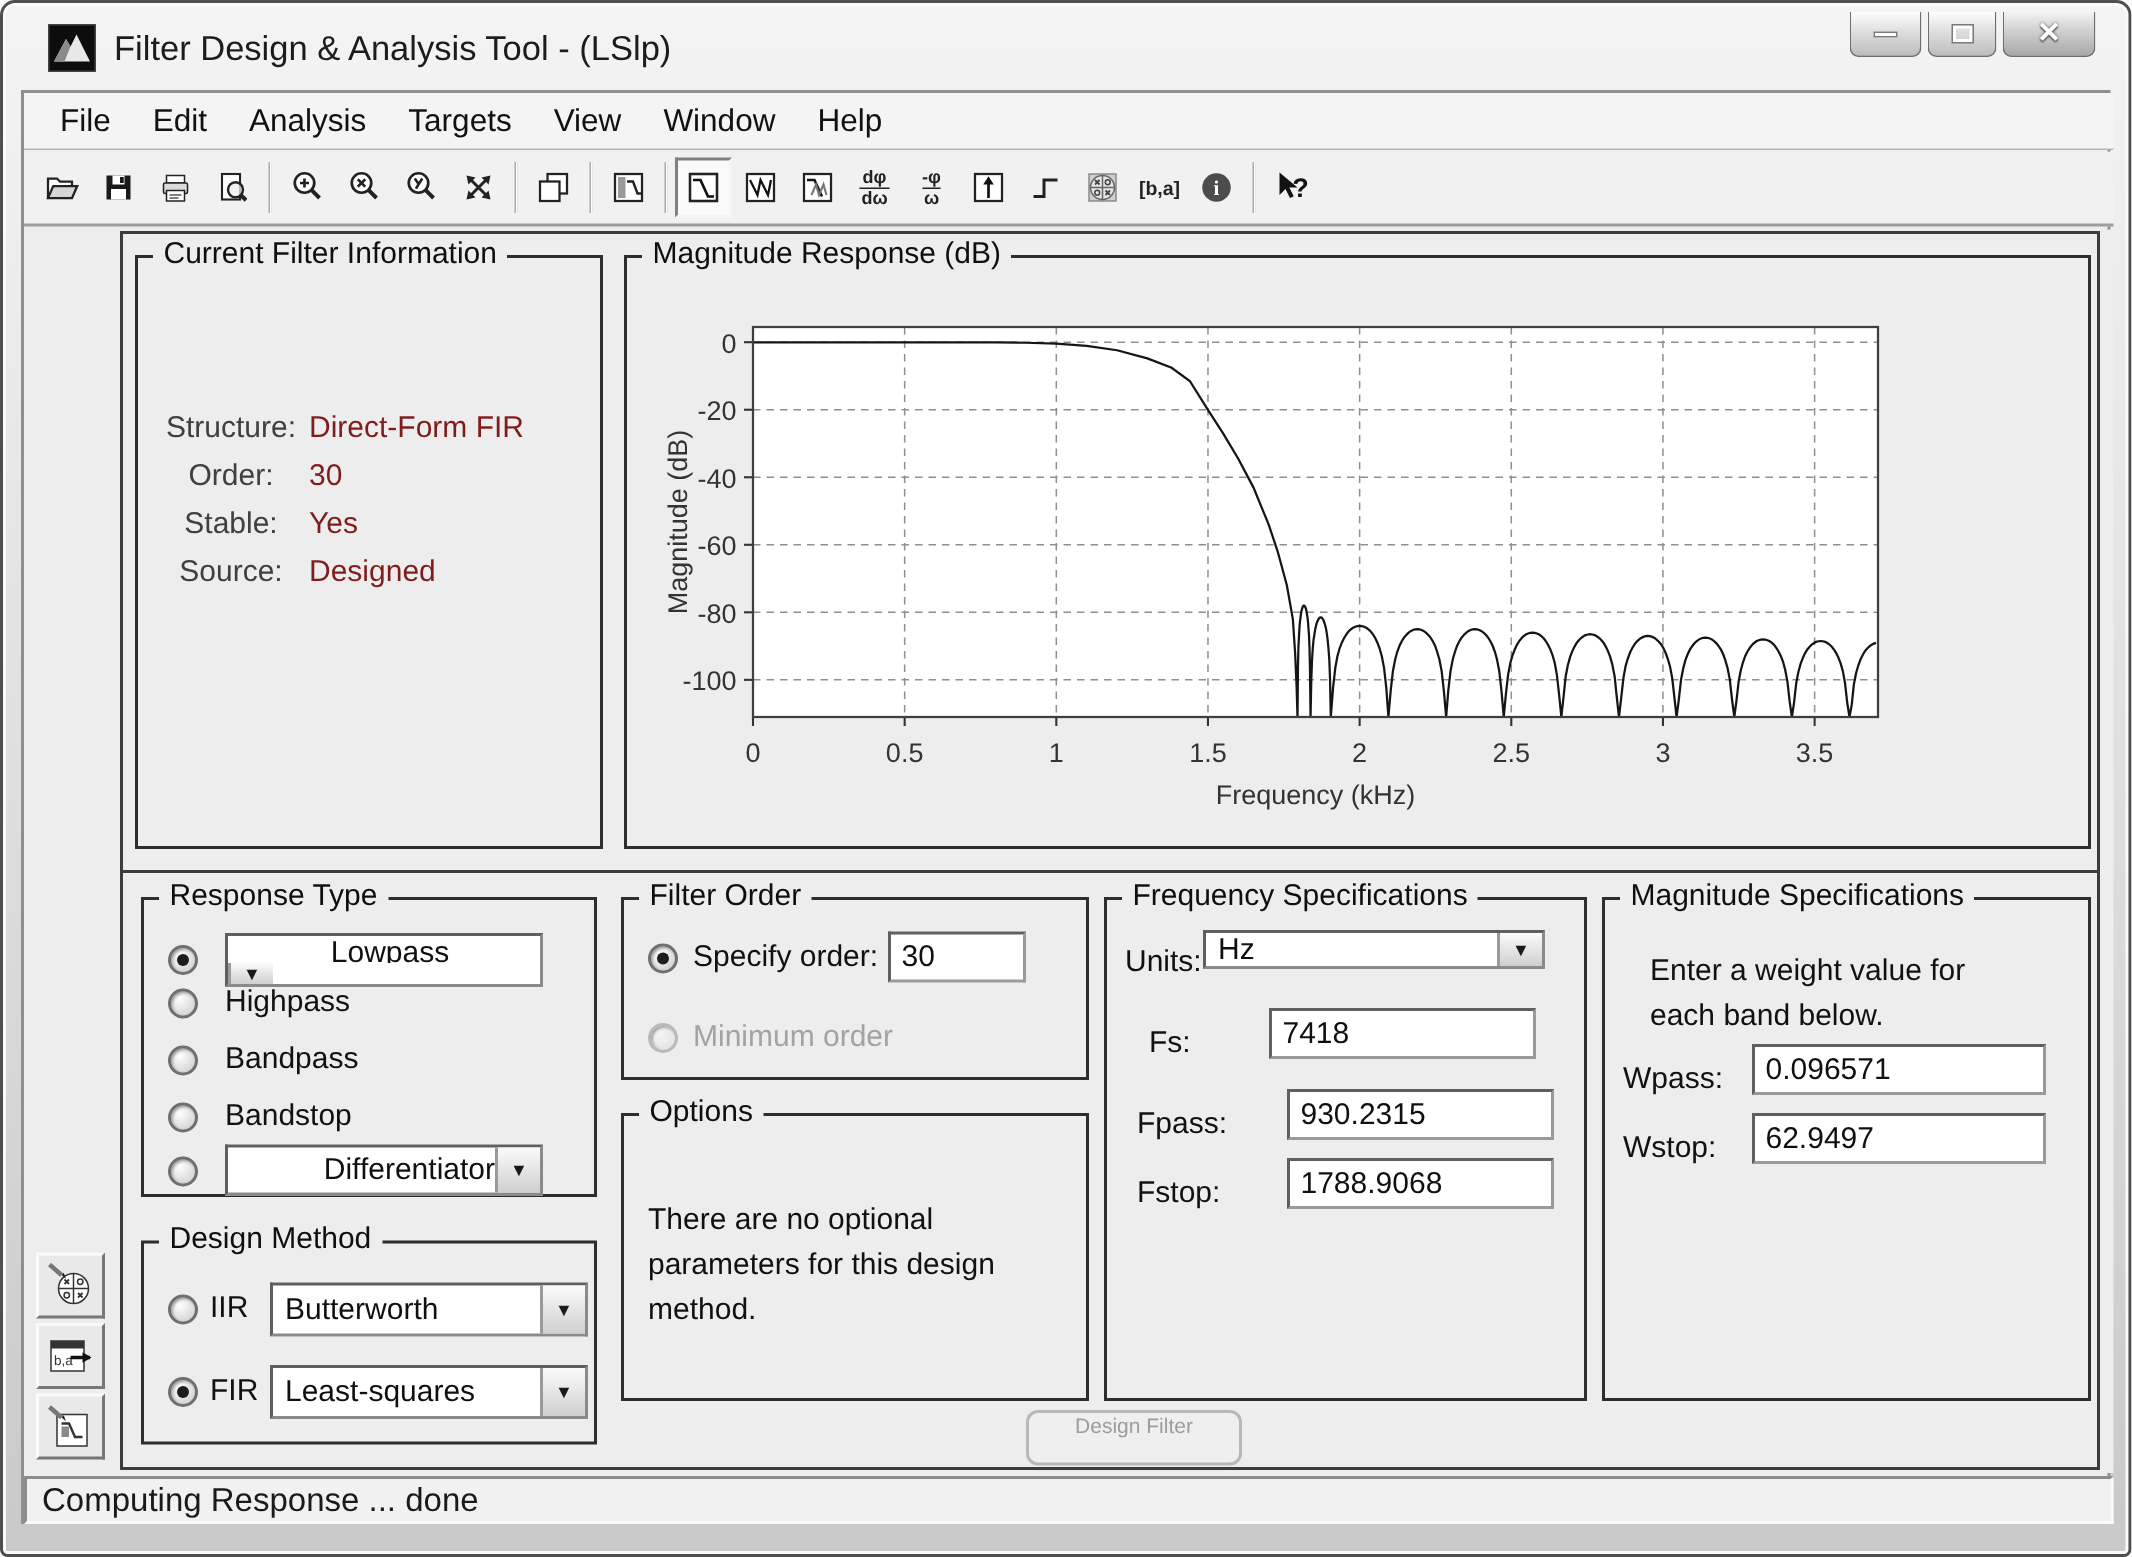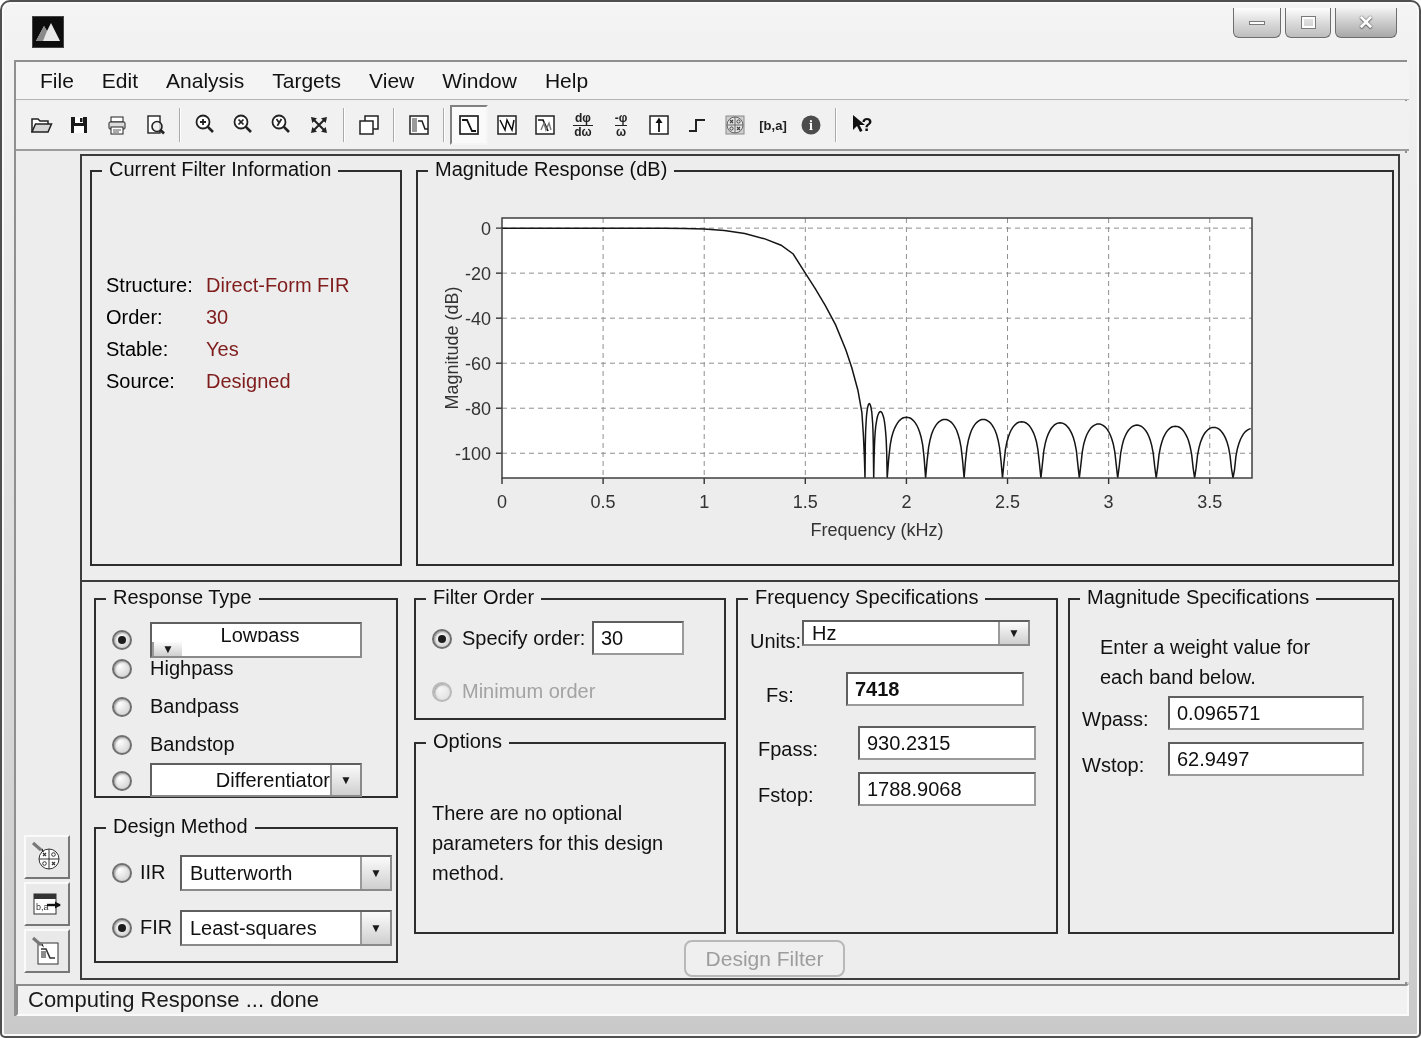--- a/index.html
+++ b/index.html
@@ -44,46 +44,47 @@
   .rlabel { position: absolute; font-size: 20px; color: #111; white-space: nowrap; }
   .rlabel.disabled { color: #a3a3a3; }
   .dropdown { position: absolute; background: #fff; border: 2px solid #8a8a8a; border-top-color: #5f5f5f; border-left-color: #5f5f5f; display: flex; align-items: center; }
   .dd-text { font-size: 20px; color: #101010; padding-left: 8px; flex: 1; white-space: nowrap; overflow: hidden; }
   .dd-btn { width: 30px; align-self: stretch; background: linear-gradient(#fbfbfb, #cfcfcf); border-left: 2px solid #9a9a9a; display: flex; align-items: center; justify-content: center; }
   .dd-arrow { font-size: 12px; color: #1a1a1a; }
   .textbox { position: absolute; background: #fff; border: 2px solid #9a9a9a; border-top-color: #5f5f5f; border-left-color: #5f5f5f; font-size: 20px; color: #101010; font-family: "Liberation Sans", sans-serif; padding: 0 7px; }
   .flabel { position: absolute; font-size: 20px; color: #111; white-space: nowrap; }
 
   .info-rows { position: absolute; left: 14px; top: 102px; display: grid; grid-template-columns: 96px auto; row-gap: 9px; font-size: 20px; }
-  .info-label { color: #000000; }
+  .info-label { color: #404040; text-align: center; }
   .info-value { color: #7f1d1d; padding-left: 4px; }
 
   .note-text { position: absolute; font-size: 20px; color: #111; line-height: 30px; }
 
-  .design-btn { position: absolute; left: 668px; top: 787px; width: 161px; height: 37px; background: #efefef; border: 2px solid #b8b8b8; border-radius: 8px; font-size: 21px; color: #111; display: flex; align-items: center; justify-content: center; }
+  .design-btn { position: absolute; left: 668px; top: 787px; width: 144px; height: 37px; background: #efefef; border: 2px solid #b8b8b8; border-radius: 8px; font-size: 14px; color: #111; display: flex; align-items: flex-start; justify-content: center; }
   .design-btn.disabled { color: #9d9d9d; }
 
   .statusbar { position: absolute; left: 14px; top: 982px; width: 1393px; height: 32px; background: #f1f1f1; border: 2px solid; border-color: #8c8c8c #fafafa #fafafa #8c8c8c; display: flex; align-items: center; padding-left: 10px; }
   .status-text { font-size: 22px; color: #1a1a1a; }
 
   #mag-chart { position: absolute; left: 424px; top: 49px; }
   #mag-chart text { font-family: "Liberation Sans", sans-serif; font-size: 18px; fill: #333; }
 </style>
 </head>
 <body>
 
 <div class="app">
 
   <div class="titlebar">
     <div class="app-icon">
       <svg width="30" height="30" viewBox="0 0 30 30">
           <polygon points="3,24 11,9 14,14 18,6 27,24" fill="#e8e8e8"></polygon>
           <polygon points="3,24 11,9 14,14 10,24" fill="#8a8a8a"></polygon>
         </svg>
     </div>
+    <div class="title-text">Filter Design &amp; Analysis Tool -  (LSlp)</div>
     <div class="winbtn" style="left:1225px;width:48px;">
         <span class="glyph-min"></span>
       </div>
     <div class="winbtn" style="left:1277px;width:46px;">
         <span class="glyph-max"></span>
       </div>
     <div class="winbtn close" style="left:1327px;width:62px;">
         <span class="glyph-close">✕</span>
       </div>
   </div>
@@ -415,21 +416,21 @@
     <div class="groupbox" style="left:720px;top:445px;width:322px;height:336px;">
       <span class="gb-title">Frequency Specifications</span>
       <span class="flabel" style="left:12px;top:30px;">Units:</span>
       <div class="dropdown" style="left:64px;top:20px;width:228px;height:26px;">
         <span class="dd-text">Hz</span>
         <span class="dd-btn">
             <span class="dd-arrow">▼</span>
           </span>
       </div>
       <span class="flabel" style="left:28px;top:84px;">Fs:</span>
-      <input class="textbox" style="left: 108px; top: 72px; width: 178px; height: 34px; font-weight: bold;" value="7418">
+      <input class="textbox" style="left: 108px; top: 72px; width: 178px; height: 34px;" value="7418">
       <span class="flabel" style="left:20px;top:138px;">Fpass:</span>
       <input class="textbox" style="left: 120px; top: 126px; width: 178px; height: 34px;" value="930.2315">
       <span class="flabel" style="left:20px;top:184px;">Fstop:</span>
       <input class="textbox" style="left: 120px; top: 172px; width: 178px; height: 34px;" value="1788.9068">
     </div>
 
     <div class="groupbox" style="left:1052px;top:445px;width:326px;height:336px;">
       <span class="gb-title">Magnitude Specifications</span>
       <div class="note-text" style="left:30px;top:32px;">Enter a weight value for</div>
       <div class="note-text" style="left:30px;top:62px;">each band below.</div>

